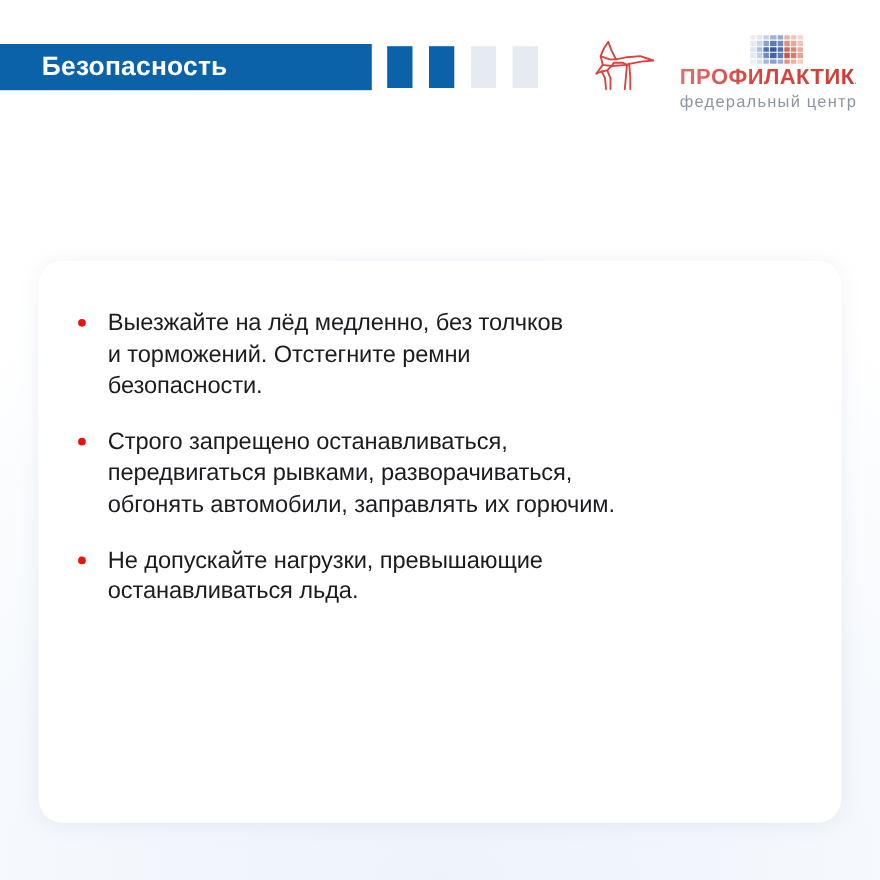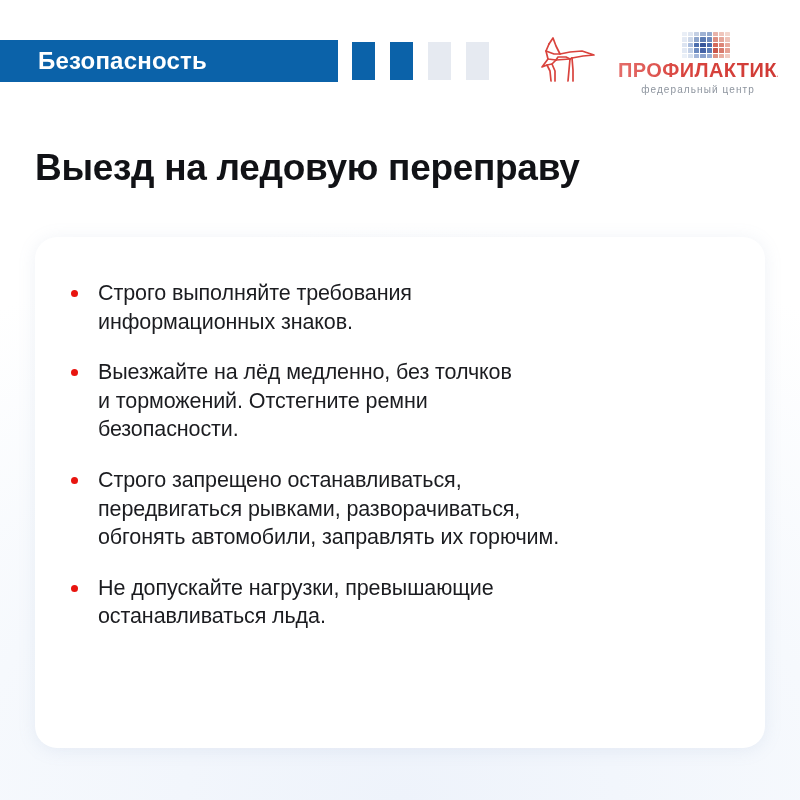--- a/index.html
+++ b/index.html
@@ -42,22 +42,22 @@
       display:grid;grid-template-columns:repeat(8,1fr);grid-template-rows:repeat(5,1fr);gap:1px;}
   .logo-grid i{display:block;border-radius:.5px;}
   .logo-word{
     font-size:20px;font-weight:bold;letter-spacing:.4px;line-height:1;
     margin-top:28px;
     background:linear-gradient(90deg,#e46d6a 0%,#d9453f 40%,#cf3a35 100%);
     -webkit-background-clip:text;background-clip:text;color:transparent;
     white-space:nowrap;
   }
   .logo-sub{
-    font-size:10px;color:#8e959f;letter-spacing:1.1px;margin-top:4px;
-    text-align:center;white-space:nowrap;
+    font-size:15px;color:#8e959f;letter-spacing:1.1px;margin-top:4px;
+    text-align:left;white-space:nowrap;
   }
 
   
   .title{
     position:absolute;left:35px;top:147px;width:720px;
     font-size:37px;font-weight:bold;color:#111216;letter-spacing:-0.3px;
     line-height:1.15;
   }
 
   
@@ -150,30 +150,24 @@
           <i style="background:#99aed6"></i>
           <i style="background:#e09385"></i>
           <i style="background:#e9b0a3"></i>
           <i style="background:#f2cdc3"></i>
       </div>
       <div class="logo-word">ПРОФИЛАКТИКА</div>
       <div class="logo-sub">федеральный центр</div>
     </div>
   </div>
 
-  <div class="title">Выезд на ледовую переправу</div>
 
   <div class="card">
     <div class="list">
 
-      <div class="item">
-        <span class="dot"></span>
-        <div class="item-text">Строго выполняйте требования
-информационных знаков.</div>
-      </div>
 
       <div class="item">
         <span class="dot"></span>
         <div class="item-text">Выезжайте на лёд медленно, без толчков
 и торможений. Отстегните ремни
 безопасности.</div>
       </div>
 
       <div class="item">
         <span class="dot"></span>

